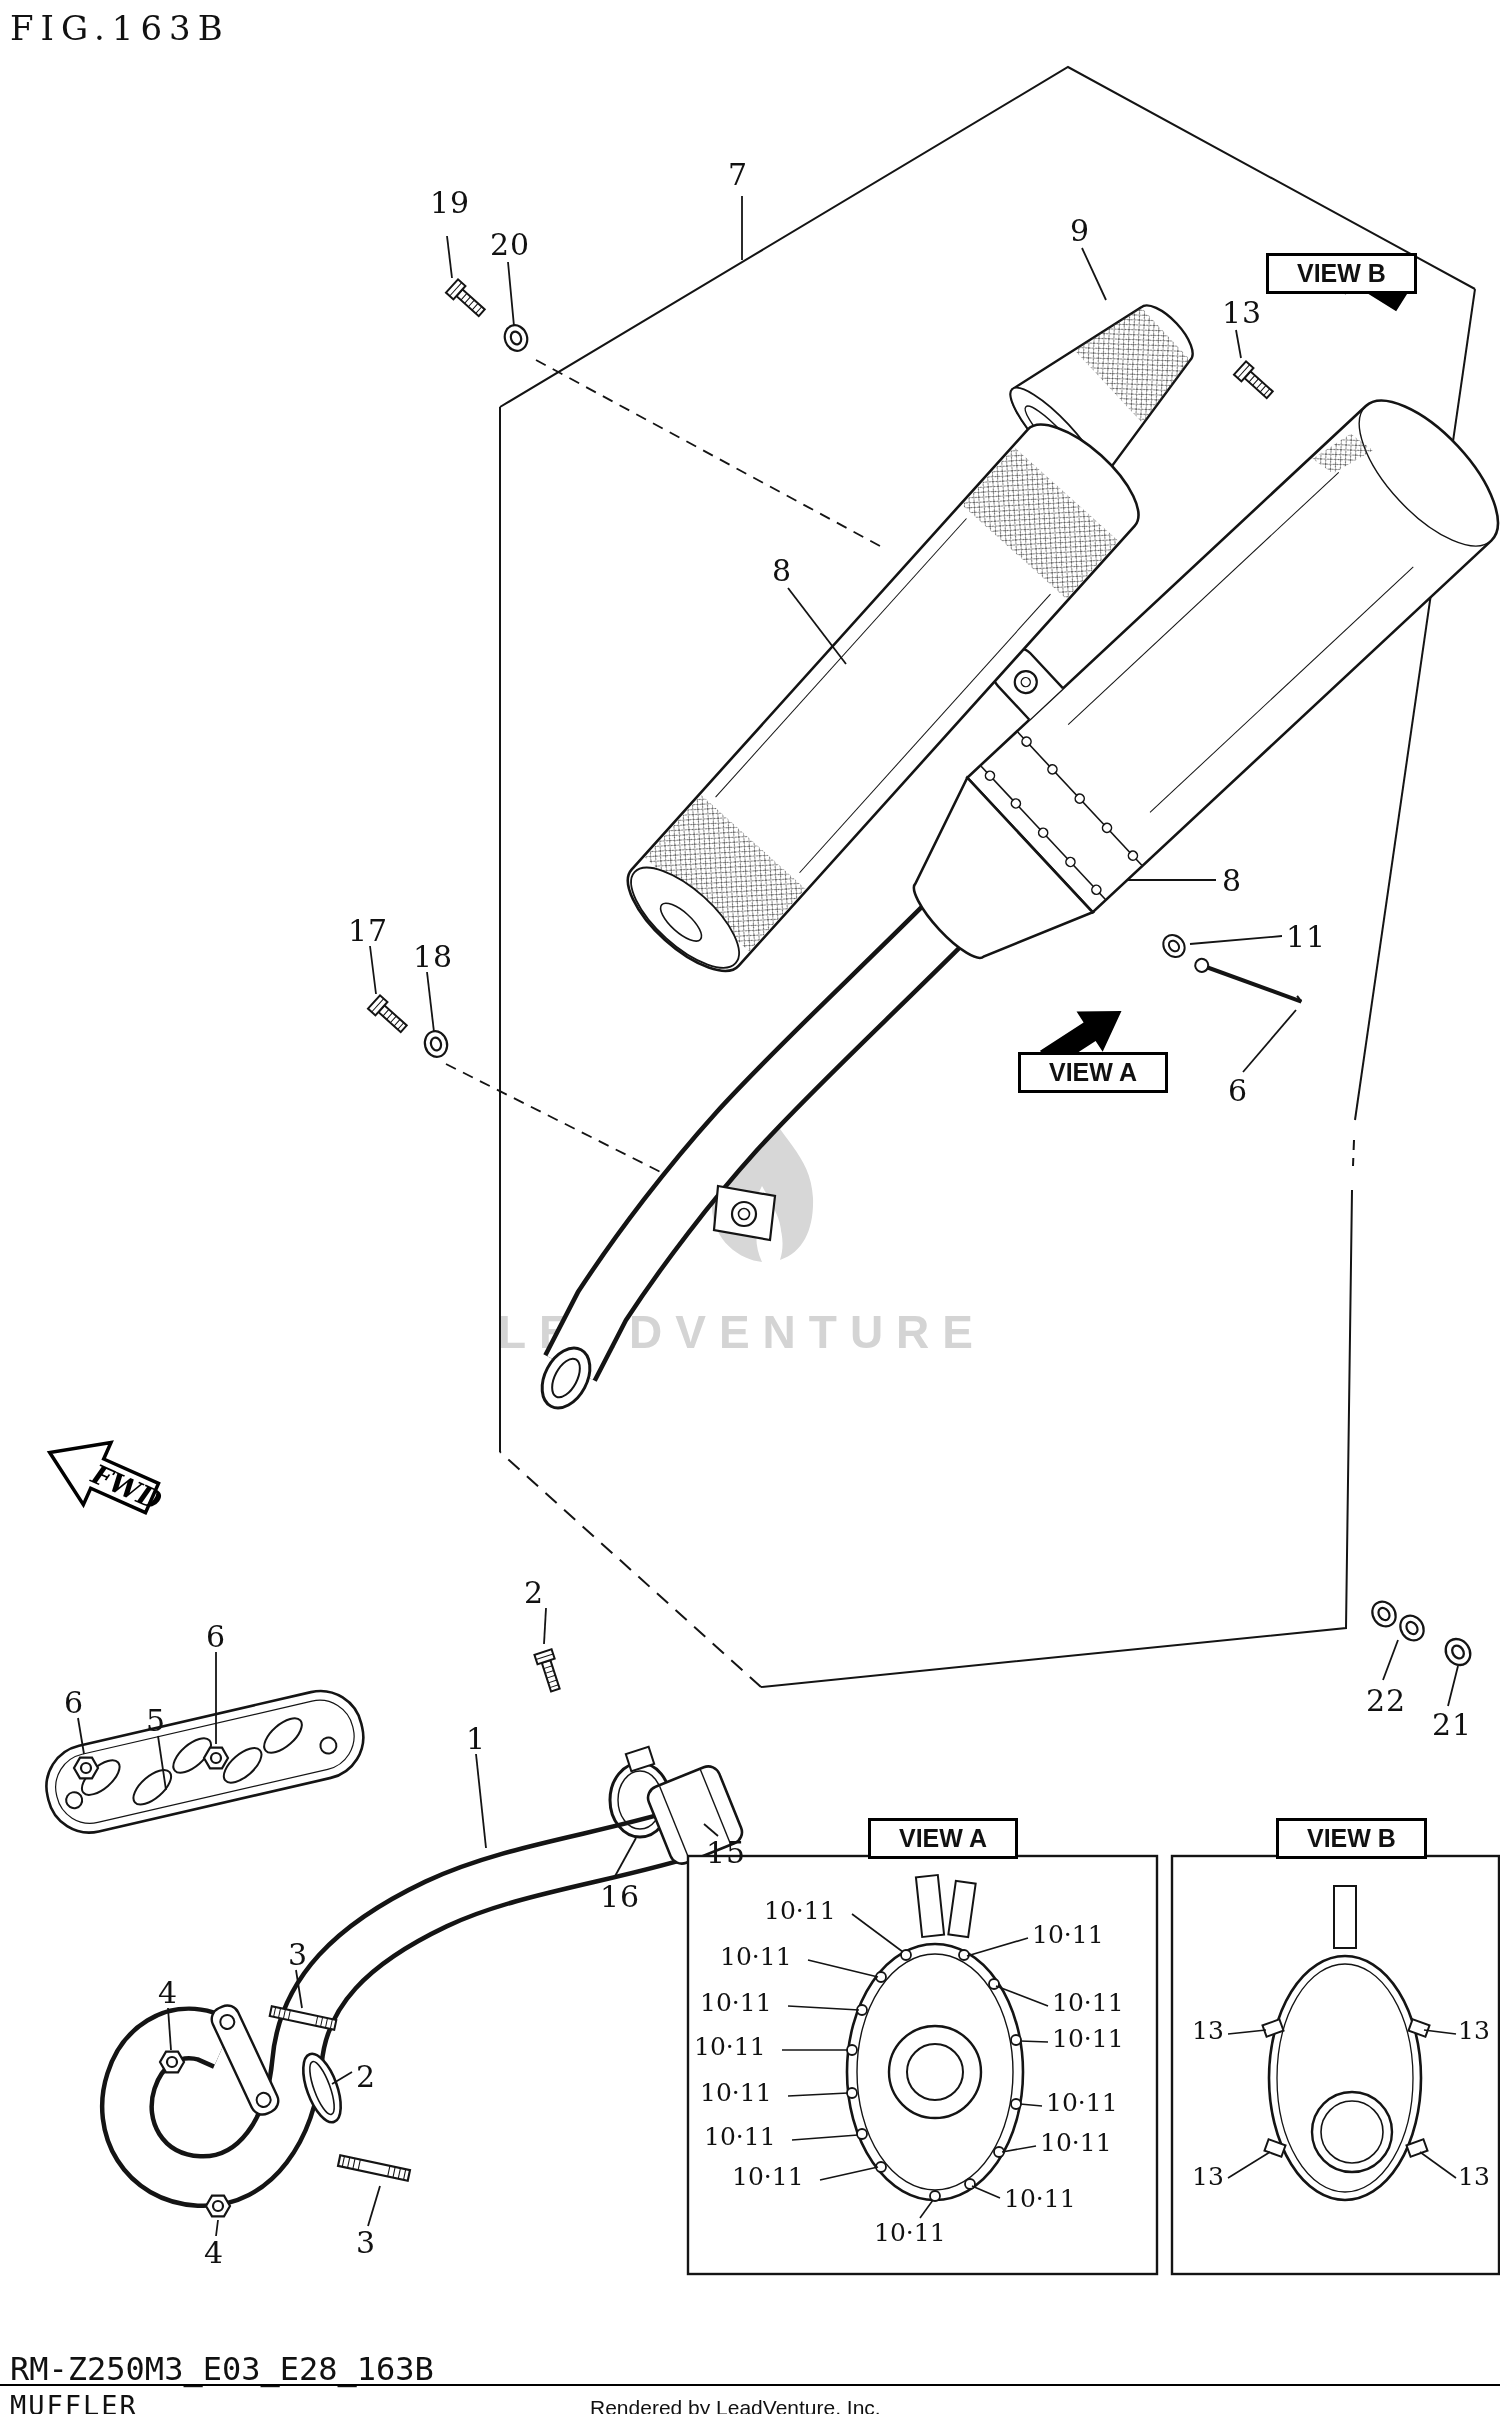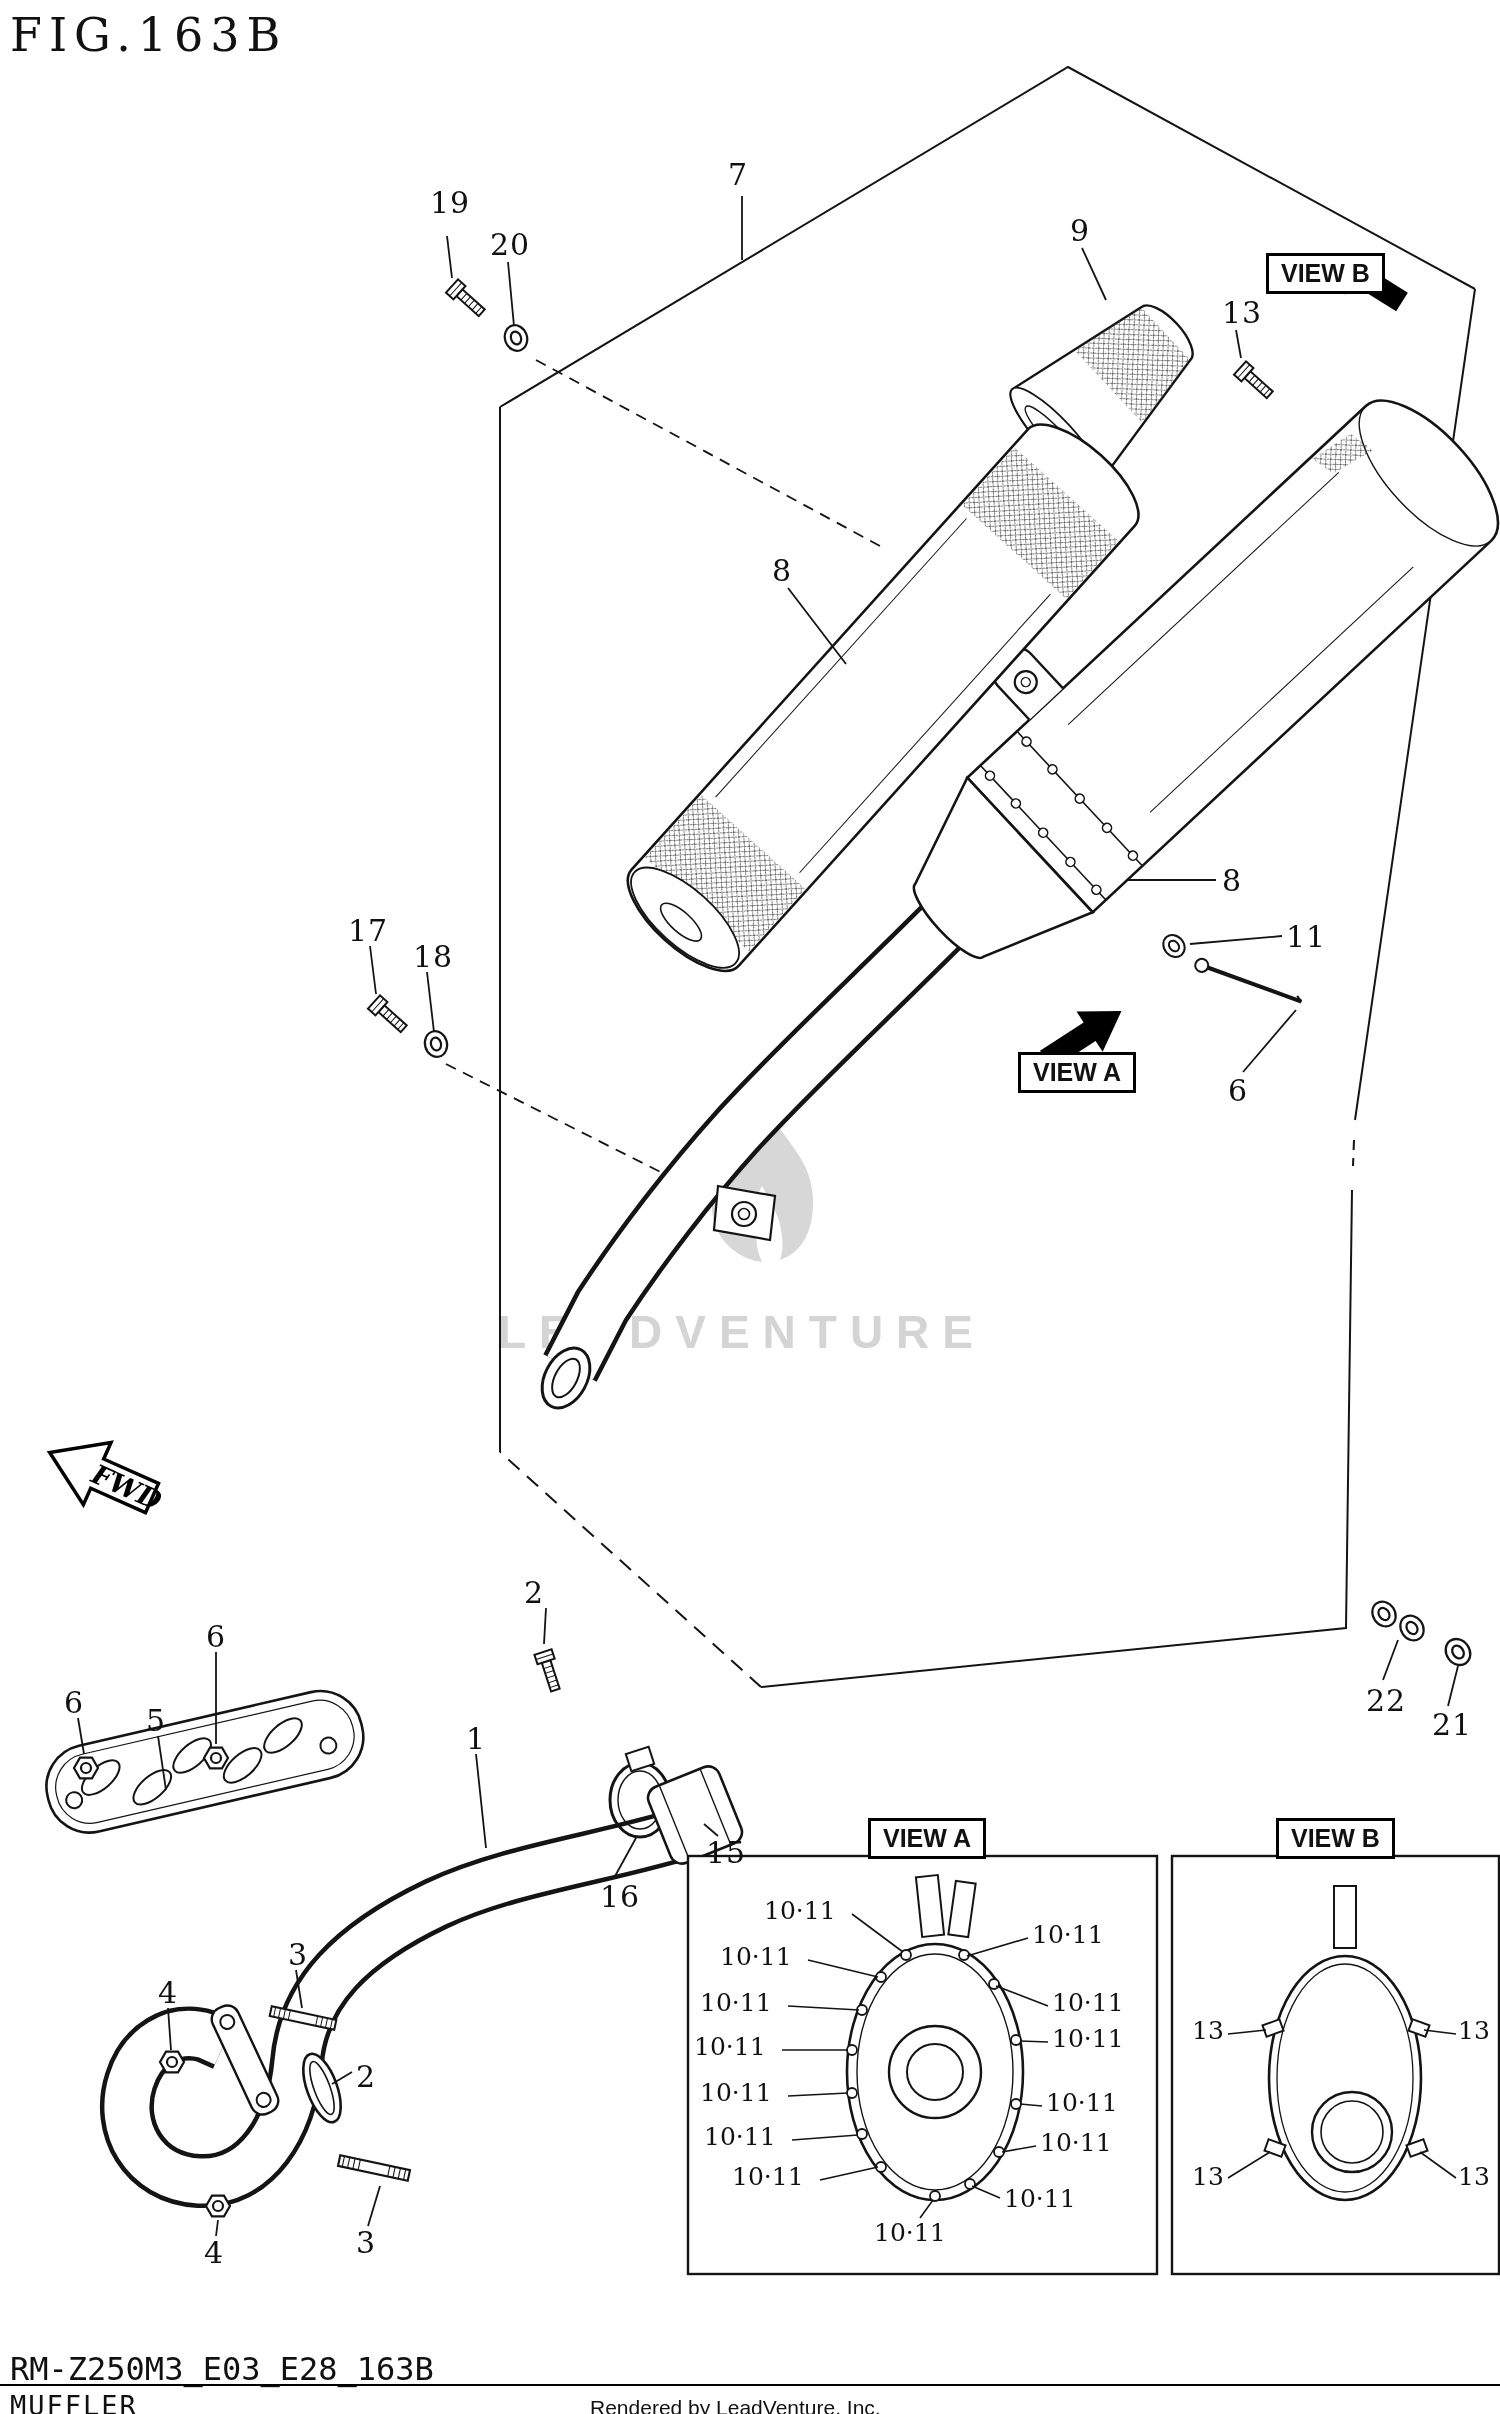--- a/index.html
+++ b/index.html
@@ -2,23 +2,23 @@
 <html><head>
 <meta charset="utf-8">
 <style>
   html,body{margin:0;padding:0;background:#fff}
   #page{position:relative;width:1500px;height:2414px;background:#fff;overflow:hidden;
         font-family:"DejaVu Serif",serif;color:#111}
   svg{position:absolute;left:0;top:0}
   .callout{position:absolute;font-size:30px;letter-spacing:1px;line-height:1;cursor:pointer}
   .vbox{position:absolute;border:3px solid #000;background:#fff;
         font-family:"Liberation Sans",sans-serif;font-weight:bold;font-size:25px;
-        padding:5px 12px;line-height:1;white-space:nowrap}
+        padding:5px 28px;line-height:1;white-space:nowrap}
   .ilabel{position:absolute;font-size:25px;line-height:1;white-space:nowrap}
-  .fig-title{position:absolute;left:10px;top:8px;font-size:46px;letter-spacing:7px}
+  .fig-title{position:absolute;left:10px;top:8px;font-size:34px;letter-spacing:7px}
   .footer-code{position:absolute;left:10px;top:2350px;font-family:"DejaVu Sans Mono",monospace;font-size:32px}
   .footer-rule{position:absolute;left:0;top:2384px;width:1500px;height:0;border-top:2px solid #000}
   .footer-name{position:absolute;left:10px;top:2390px;font-family:"DejaVu Sans Mono",monospace;font-size:27px;letter-spacing:2px}
   .footer-credit{position:absolute;left:590px;top:2396px;font-family:"Liberation Sans",sans-serif;font-size:21px}
 </style>
 </head>
 <body>
 
 <div id="page">
 

